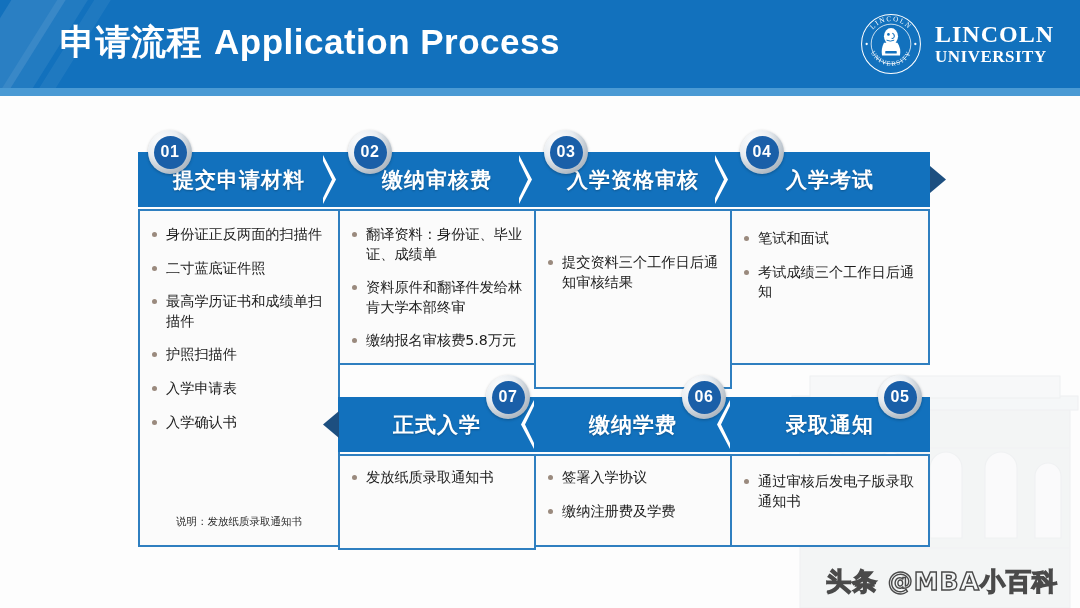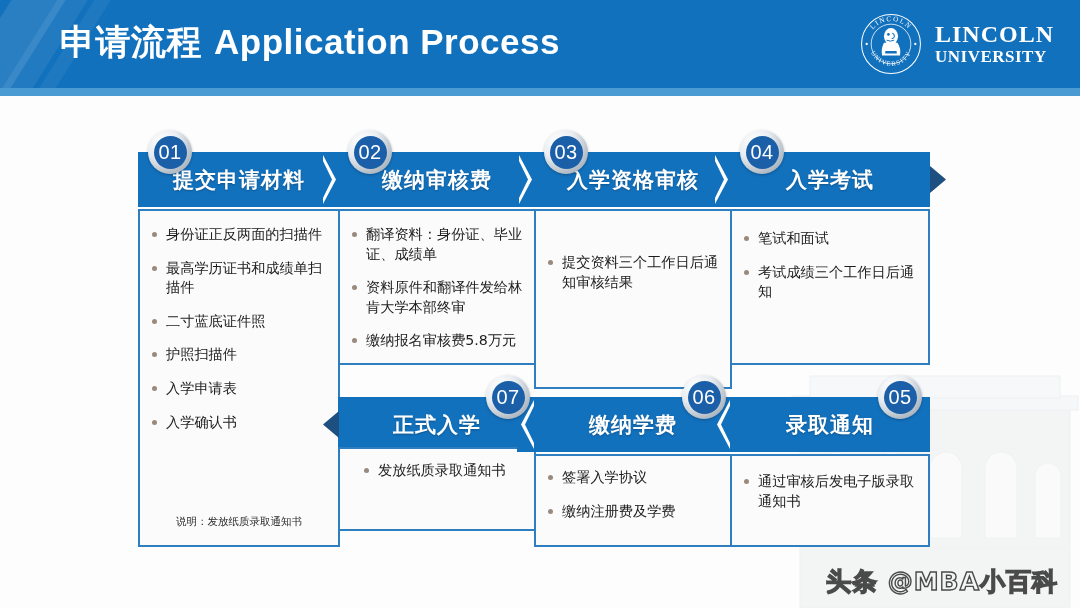--- a/index.html
+++ b/index.html
@@ -88,21 +88,21 @@
     background:
       radial-gradient(circle at 32% 28%, #ffffff 0%, #e9edf1 38%, #b9c2cb 68%, #8e99a5 100%);
     display:flex;align-items:center;justify-content:center;
     box-shadow:0 1px 3px rgba(0,0,0,.25);
     z-index:5;
   }
   .badge .inner{
     width:33px;height:33px;border-radius:50%;
     background:#1a5fa8;
     display:flex;align-items:center;justify-content:center;
-    color:#fff;font-size:20px;font-weight:normal;letter-spacing:.5px;
+    color:#fff;font-size:16px;font-weight:bold;letter-spacing:.5px;
   }
 
   
   .content-box{
     position:absolute;left:0;
     background:#fbfbfb;border:2px solid #2f7fc0;
     box-sizing:border-box;
   }
   .bullets{
     list-style:none;margin:0;padding:14px 10px 8px 10px;
@@ -210,22 +210,22 @@
         </div>
         <div class="chev" style="left:185px;">
           <svg width="17" height="55" viewBox="0 0 17 55">
               <path d="M0 0 L17 0 L17 55 L0 55 L0 52 L13 27.5 L0 3 Z" fill="#1271bd"></path>
               <path d="M0 3 L13 27.5 L0 52 L0 46 L9 27.5 L0 9 Z" fill="#ffffff"></path>
             </svg>
         </div>
         <div class="content-box" style="top:79px;width:202px;height:338px;">
           <ul class="bullets">
             <li>身份证正反两面的扫描件</li>
+            <li>二寸蓝底证件照</li>
             <li>最高学历证书和成绩单扫描件</li>
-            <li>二寸蓝底证件照</li>
             <li>护照扫描件</li>
             <li>入学申请表</li>
             <li>入学确认书</li>
           </ul>
           <div class="note">说明：发放纸质录取通知书</div>
         </div>
       </div>
 
       <div class="col" style="left:200px;width:198px;">
         <div class="badge" style="left:10px;">
@@ -297,21 +297,21 @@
           <div class="inner">07</div>
         </div>
         <div class="step-bar" style="width:198px;">
           <span class="title">正式入学</span>
         </div>
         <div class="arrow-tip-left" style="left:-17px;">
           <svg width="18" height="55" viewBox="0 0 18 55">
               <path d="M18 14 L2 27.5 L18 41 Z" fill="#1d4f80"></path>
             </svg>
         </div>
-        <div class="content-box" style="top:72px;width:198px;height:84px;padding-left:12px;">
+        <div class="content-box" style="top:79px;width:198px;height:96px;">
           <ul class="bullets" style="padding-top:12px;">
             <li>发放纸质录取通知书</li>
           </ul>
         </div>
       </div>
 
       <div class="col" style="left:196px;width:198px;">
         <div class="badge" style="left:148px;">
           <div class="inner">06</div>
         </div>

